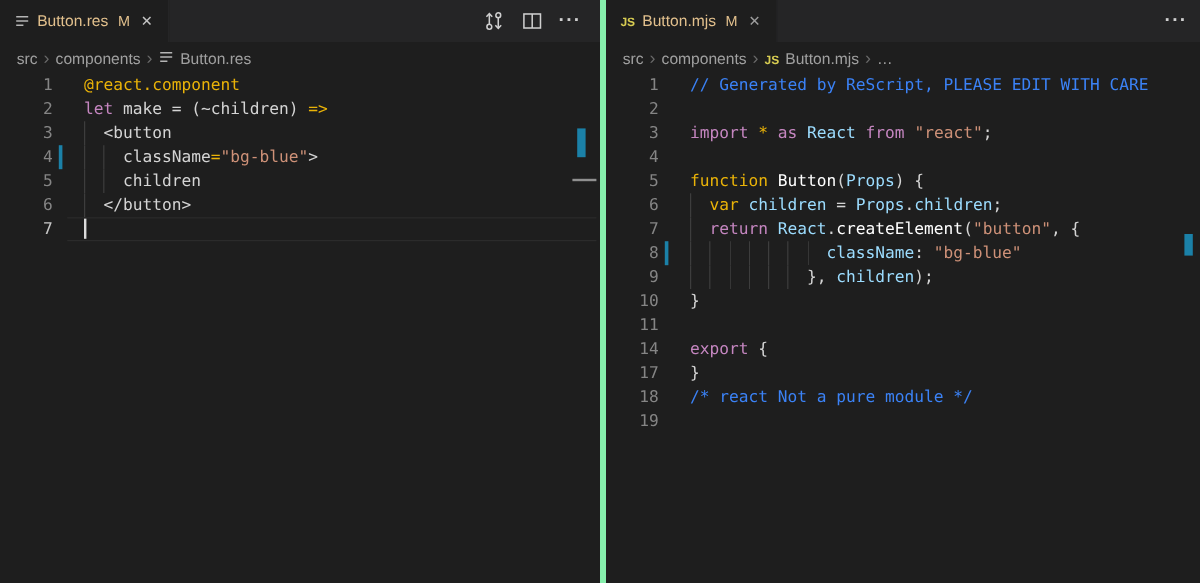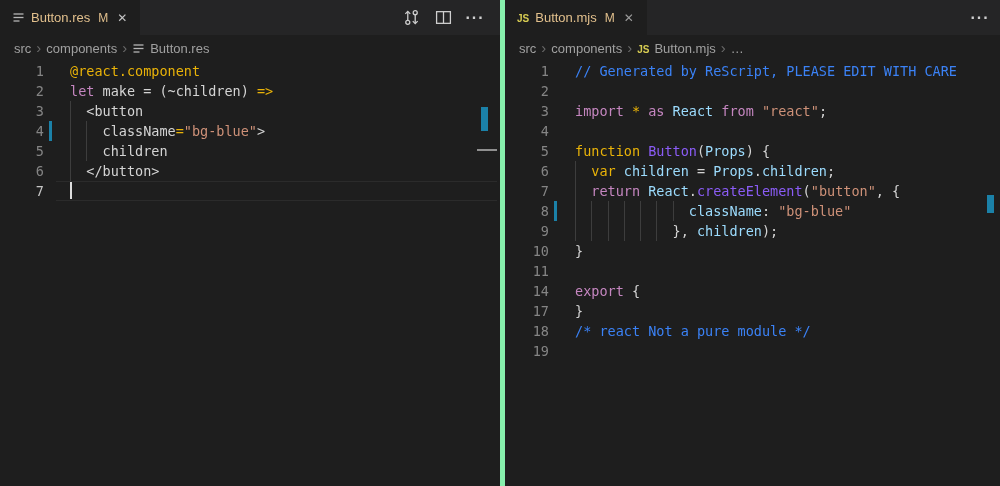--- a/index.html
+++ b/index.html
@@ -17,39 +17,39 @@
   .x{color:#c5c5c5;font-size:12px;padding:2px 3px;line-height:1;}
   .pane-right .x{color:#9d9d9d;}
   .tab-spacer{flex:1;}
   .tab-actions{display:flex;align-items:center;gap:14px;padding-right:16px;}
   .action{display:flex;align-items:center;justify-content:center;width:18px;height:18px;cursor:pointer;}
   .dots{color:#cfcfcf;font-size:16px;font-weight:bold;letter-spacing:1px;line-height:10px;}
 
   
   .crumbs{height:26px;display:flex;align-items:center;padding-left:14px;background:#1e1e1e;
           font-size:13px;color:#a0a0a0;white-space:nowrap;}
-  .crumb{display:flex;align-items:center;gap:5px;cursor:pointer;}
+  .crumb{display:flex;gap:5px;cursor:pointer;}
   .chev{color:#6a6a6a;font-size:15px;margin:0 5px;line-height:1;}
   .jsbadge{color:#d7cc52;font-weight:bold;font-size:10px;letter-spacing:0;}
 
   
   .editor{position:relative;font-family:"DejaVu Sans Mono","Liberation Mono",monospace;
           font-size:13.5px;line-height:20px;color:#d4d4d4;}
   .line{display:flex;height:20px;position:relative;}
   .ln{width:44px;text-align:right;color:#858585;flex:0 0 44px;user-select:none;}
   .line.current .ln{color:#c6c6c6;}
   .codewrap{position:relative;flex:1;padding-left:26px;white-space:pre;}
   .dirty{position:absolute;left:5px;top:0;bottom:0;width:3px;background:#1b81a8;}
   .guide{display:inline-block;width:2ch;height:20px;vertical-align:top;
          box-shadow:inset 1px 0 0 #3d3d3d;}
   .cursor{display:inline-block;width:2px;height:17px;margin-top:1px;background:#dcdcdc;vertical-align:top;}
   .line.current::after{content:"";position:absolute;left:56px;right:3px;top:0;bottom:0;
          border-top:1px solid #2b2b2b;border-bottom:1px solid #2b2b2b;pointer-events:none;}
   .tk-w{color:#d4d4d4}.tk-b{color:#eab308}.tk-p{color:#c586c0}.tk-lb{color:#9cdcfe}
-  .tk-y{color:#8b5cf6}.tk-s{color:#ce9178}.tk-c{color:#3b82f6}
+  .tk-y{color:#ffffff}.tk-s{color:#ce9178}.tk-c{color:#3b82f6}
 
   
   .ov{position:absolute;}
   .ov-modified{background:#1b81a8;}
   .ov-cursor{background:#8f8f8f;}
   svg{display:block;}
 </style>
 </head>
 <body>
 

